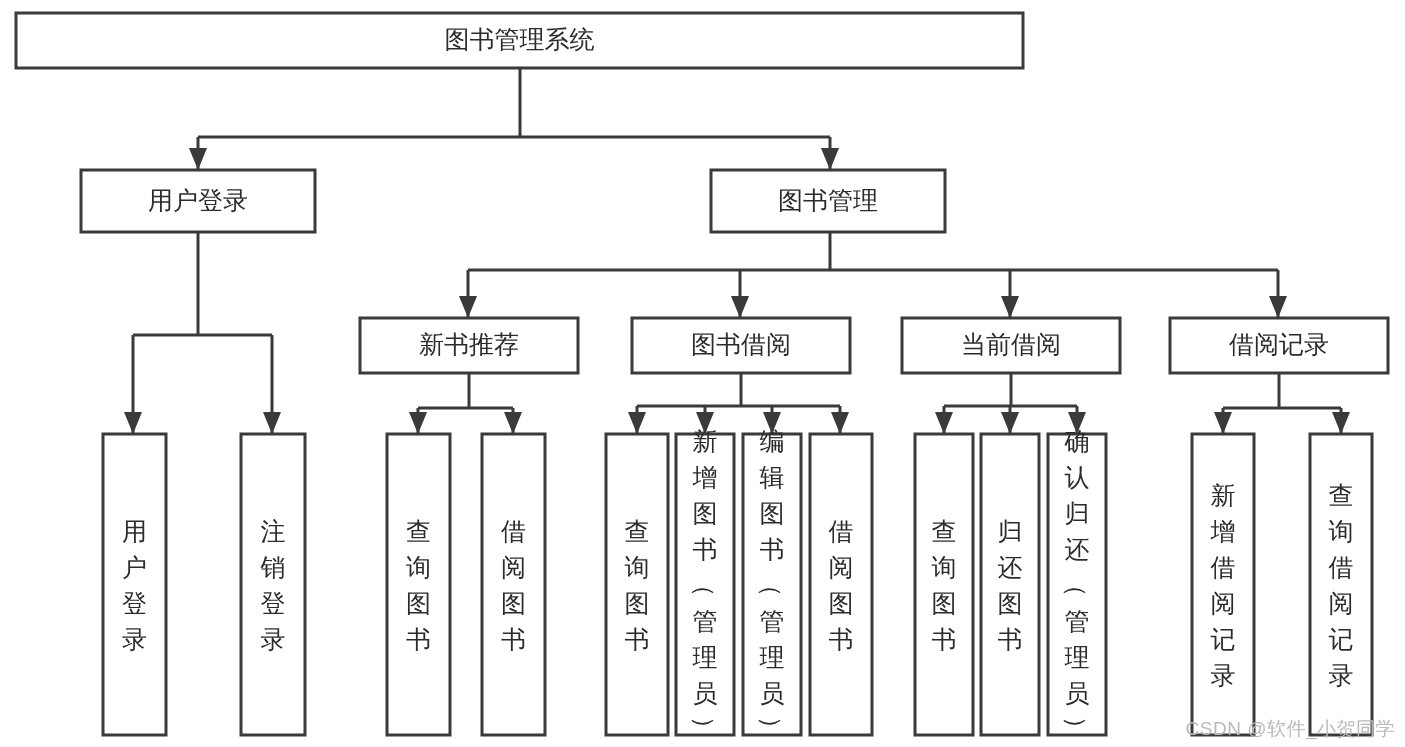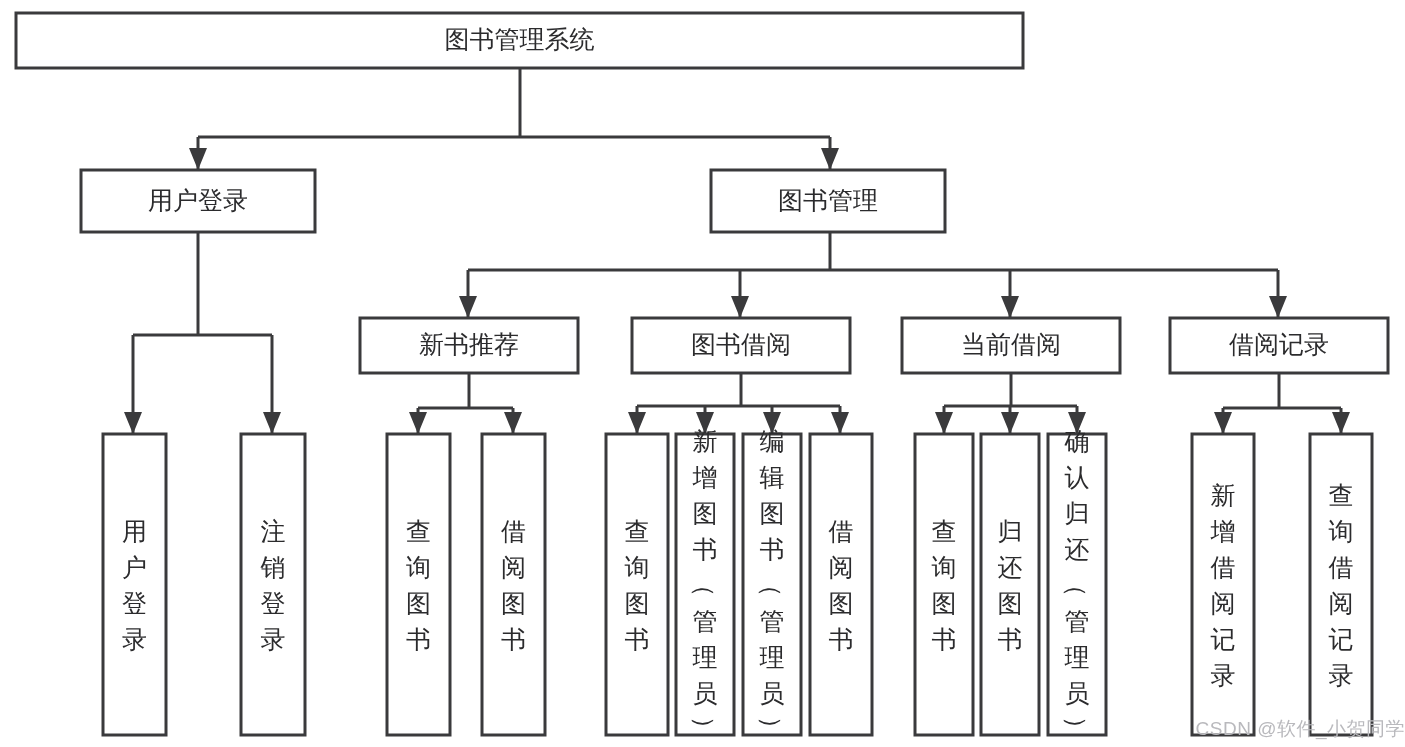--- a/index.html
+++ b/index.html
@@ -45,21 +45,21 @@
     stroke-width: 3;
     fill: none;
     stroke-linecap: butt;
   }
   .arrow-head {
     fill: #3a3a3c;
     stroke: none;
   }
   .watermark {
     position: absolute;
-    right: 0;
+    right: 10px;
     bottom: 5px;
     color: #b9b9bd;
     font-size: 19px;
     font-family: "Liberation Sans", "DejaVu Sans", sans-serif;
     letter-spacing: 0.5px;
     white-space: nowrap;
     user-select: none;
   }
 </style>
 </head>

